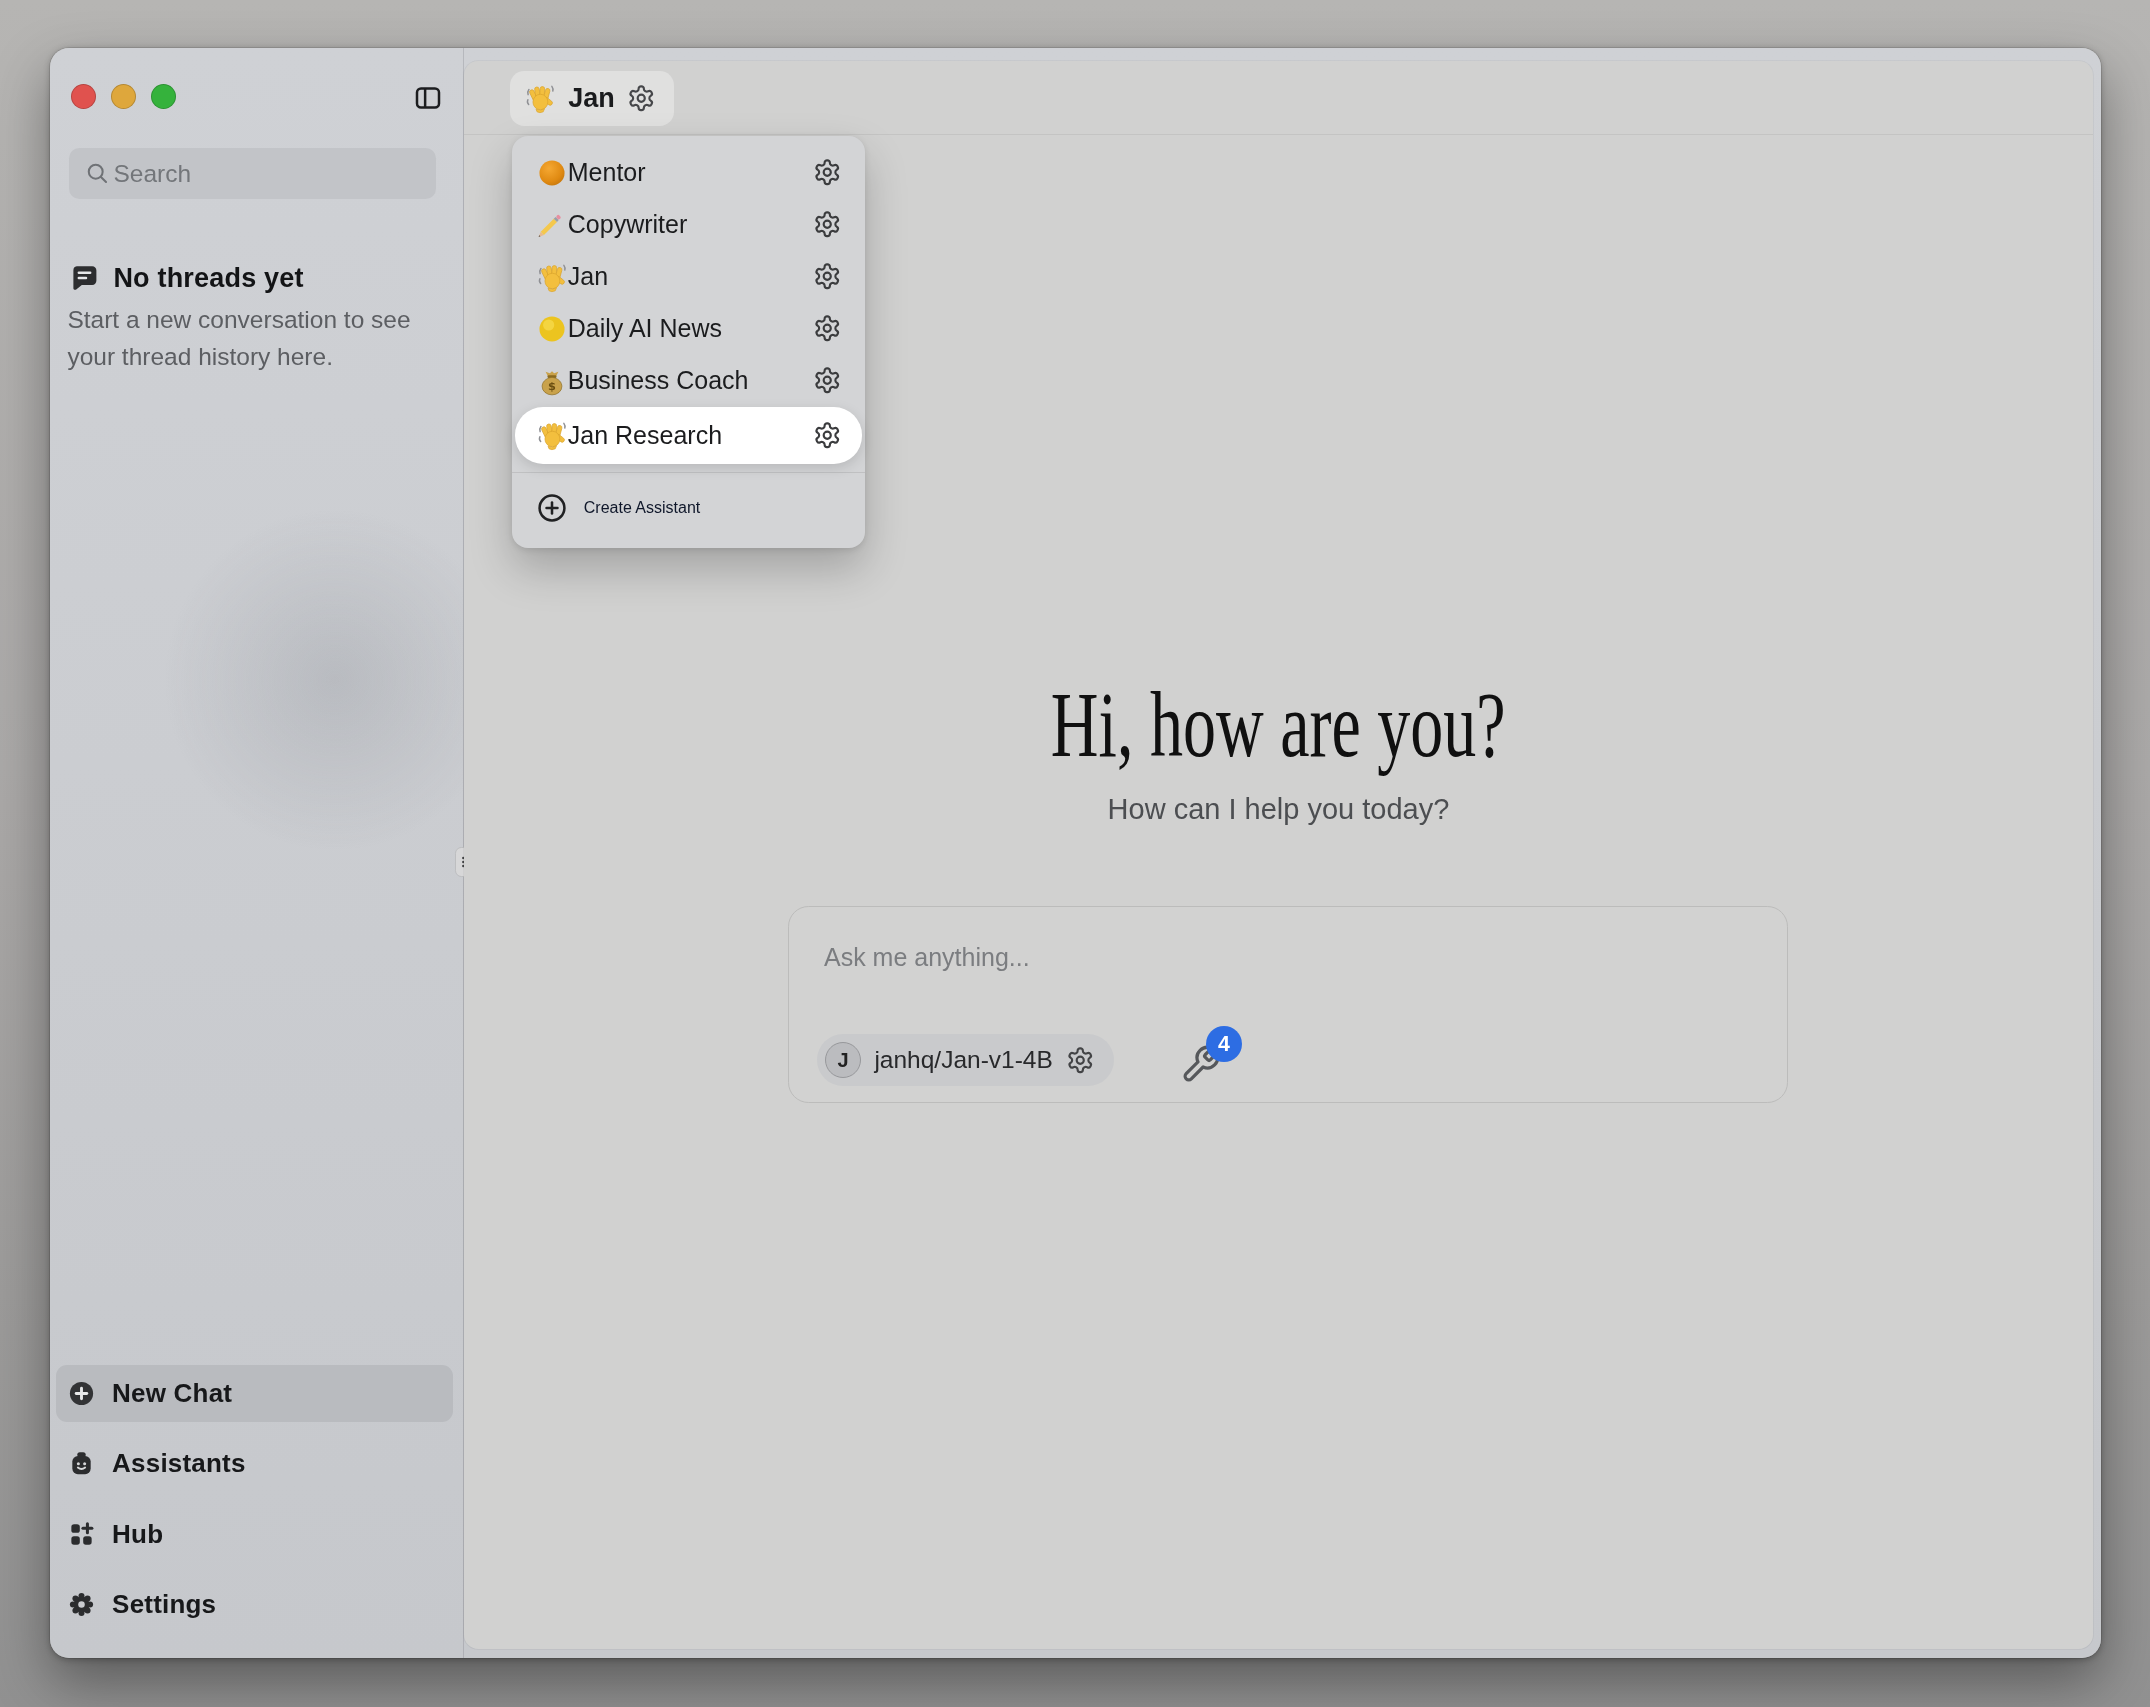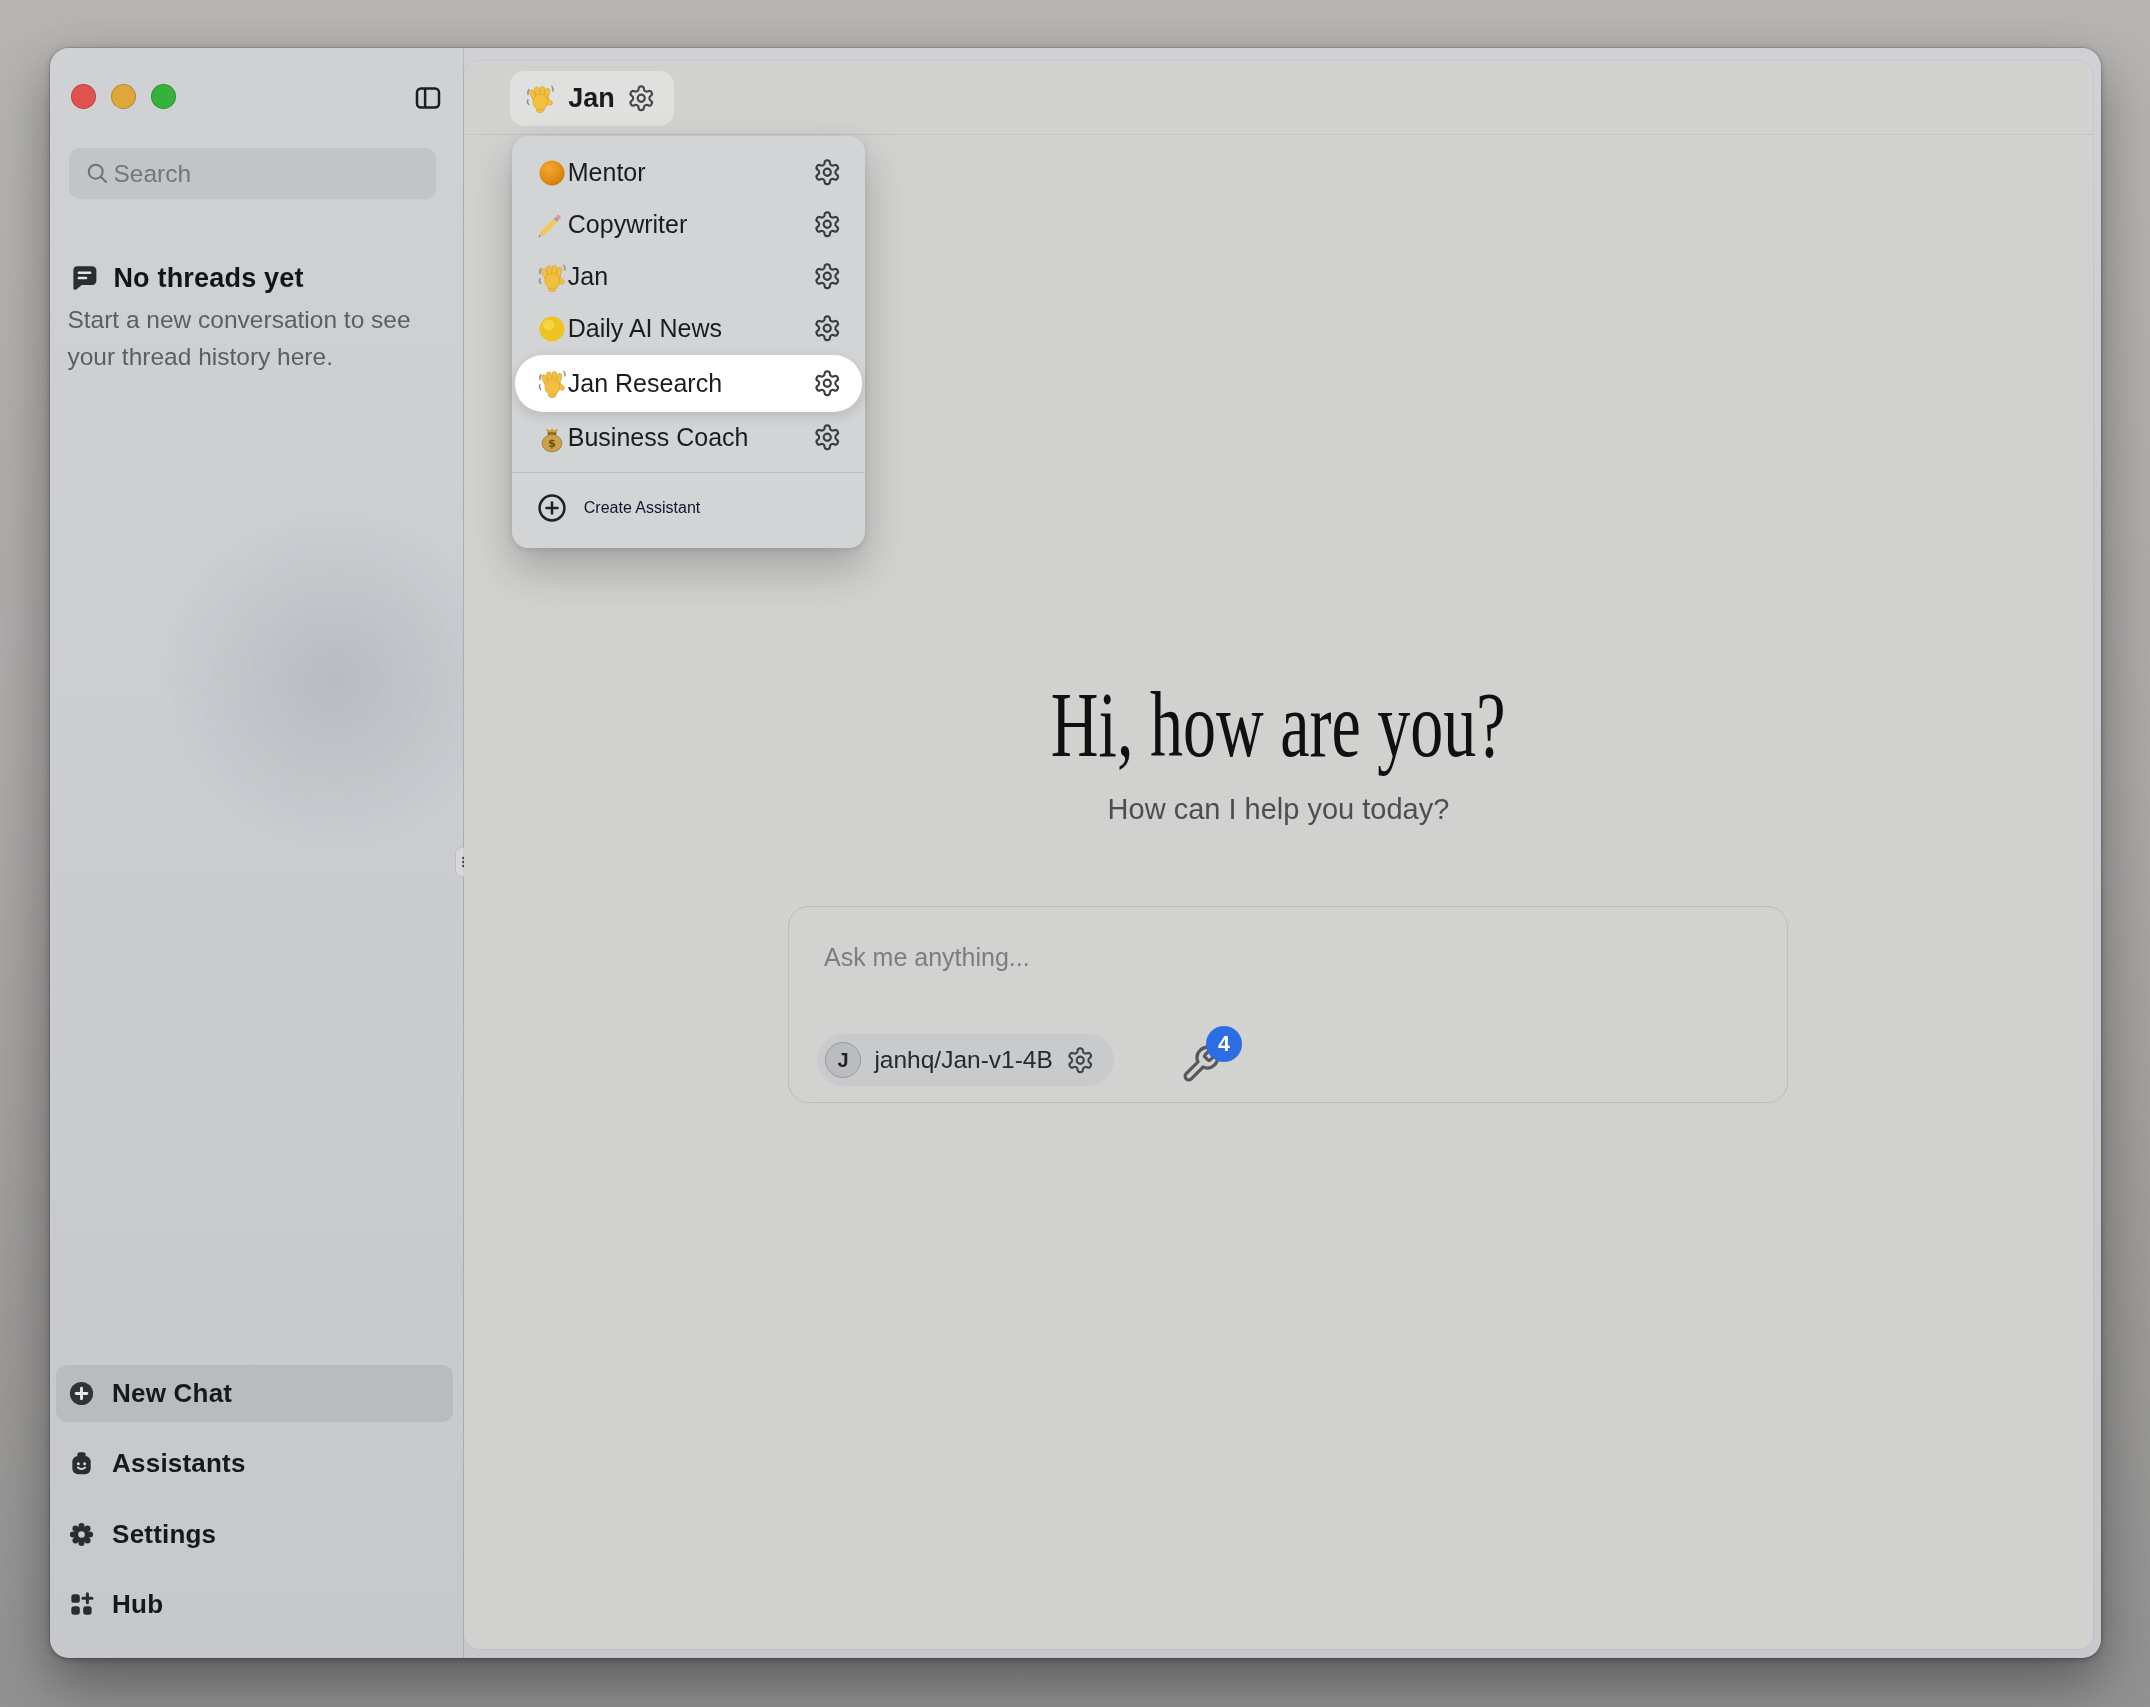--- a/index.html
+++ b/index.html
@@ -331,29 +331,29 @@
           <span class="nav-label">New Chat</span>
         </div>
         <div class="nav-item">
           <svg viewBox="0 0 37 37" width="29" height="29">
               <use href="#i-assistant"></use>
             </svg>
           <span class="nav-label">Assistants</span>
         </div>
         <div class="nav-item">
           <svg viewBox="0 0 37 37" width="29" height="29">
-              <use href="#i-gear-fill"></use>
-            </svg>
-          <span class="nav-label">Settings</span>
+              <use href="#i-grid-plus"></use>
+            </svg>
+          <span class="nav-label">Hub</span>
         </div>
         <div class="nav-item">
           <svg viewBox="0 0 37 37" width="29" height="29">
-              <use href="#i-grid-plus"></use>
-            </svg>
-          <span class="nav-label">Hub</span>
+              <use href="#i-gear-fill"></use>
+            </svg>
+          <span class="nav-label">Settings</span>
         </div>
       </nav>
     </aside>
 
     <button class="side-toggle" style="background:none;border:none;">
       <svg viewBox="0 0 38 38" width="30" height="30">
           <use href="#i-panel-left"></use>
         </svg>
     </button>
 
@@ -406,34 +406,34 @@
         </div>
         <div class="menu-item">
           <svg class="emj" viewBox="0 0 40 40" width="32" height="32">
               <use href="#e-yellow"></use>
             </svg>
           <span class="mi-label">Daily AI News</span>
           <svg class="gear" viewBox="0 0 36 36" width="28.5" height="28.5">
               <use href="#i-gear"></use>
             </svg>
         </div>
+        <div class="menu-item">
+          <svg class="emj" viewBox="0 0 40 40" width="32" height="32">
+              <use href="#e-moneybag"></use>
+            </svg>
+          <span class="mi-label">Business Coach</span>
+          <svg class="gear" viewBox="0 0 36 36" width="28.5" height="28.5">
+              <use href="#i-gear"></use>
+            </svg>
+        </div>
         <div class="menu-item selected">
           <svg class="emj" viewBox="0 0 40 40" width="32" height="32">
               <use href="#e-wave"></use>
             </svg>
           <span class="mi-label">Jan Research</span>
-          <svg class="gear" viewBox="0 0 36 36" width="28.5" height="28.5">
-              <use href="#i-gear"></use>
-            </svg>
-        </div>
-        <div class="menu-item">
-          <svg class="emj" viewBox="0 0 40 40" width="32" height="32">
-              <use href="#e-moneybag"></use>
-            </svg>
-          <span class="mi-label">Business Coach</span>
           <svg class="gear" viewBox="0 0 36 36" width="28.5" height="28.5">
               <use href="#i-gear"></use>
             </svg>
         </div>
         <div class="menu-divider"></div>
         <div class="menu-create">
           <svg viewBox="0 0 40 40" width="32" height="32">
               <use href="#i-plus-circle"></use>
             </svg>
           <span class="mc-label">Create Assistant</span>

